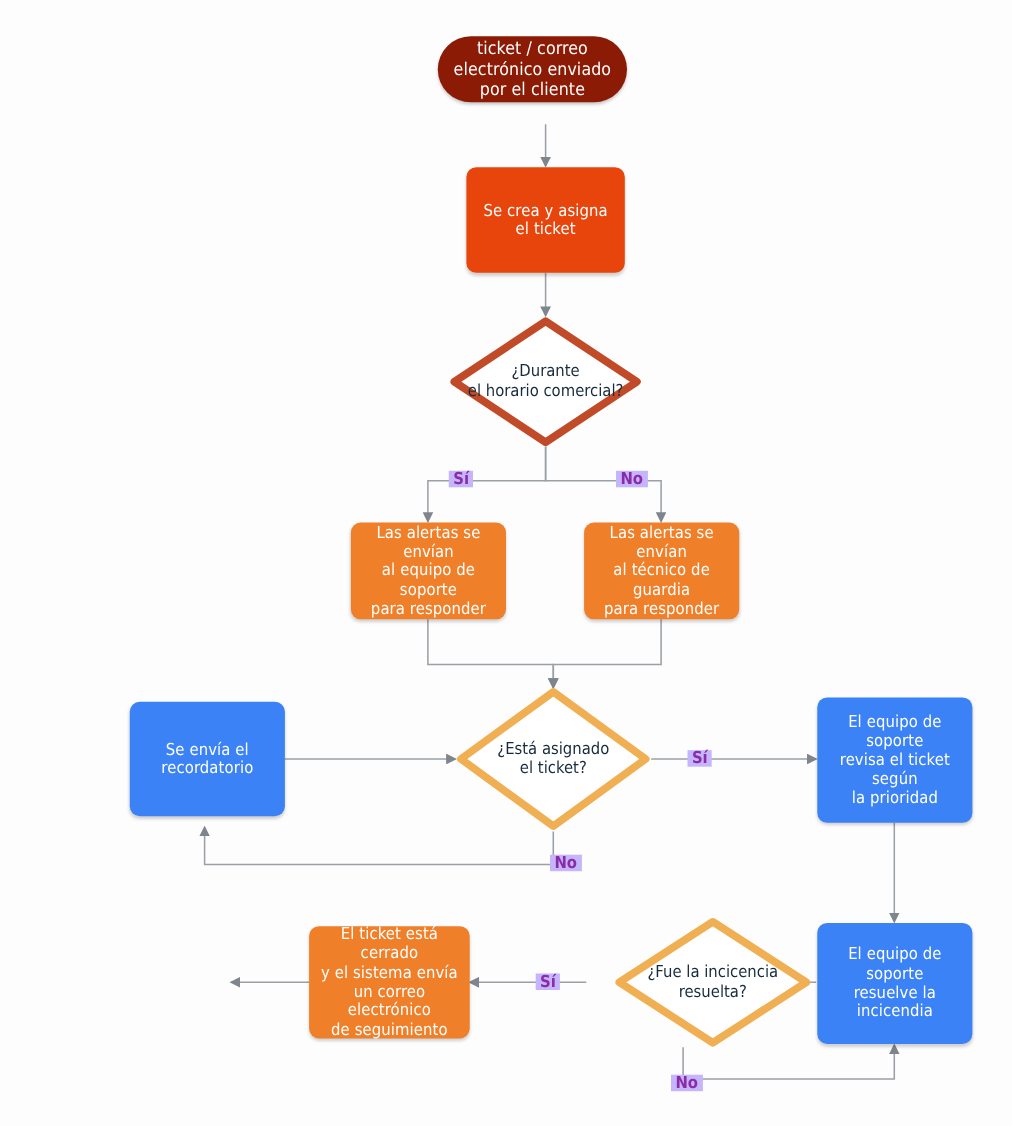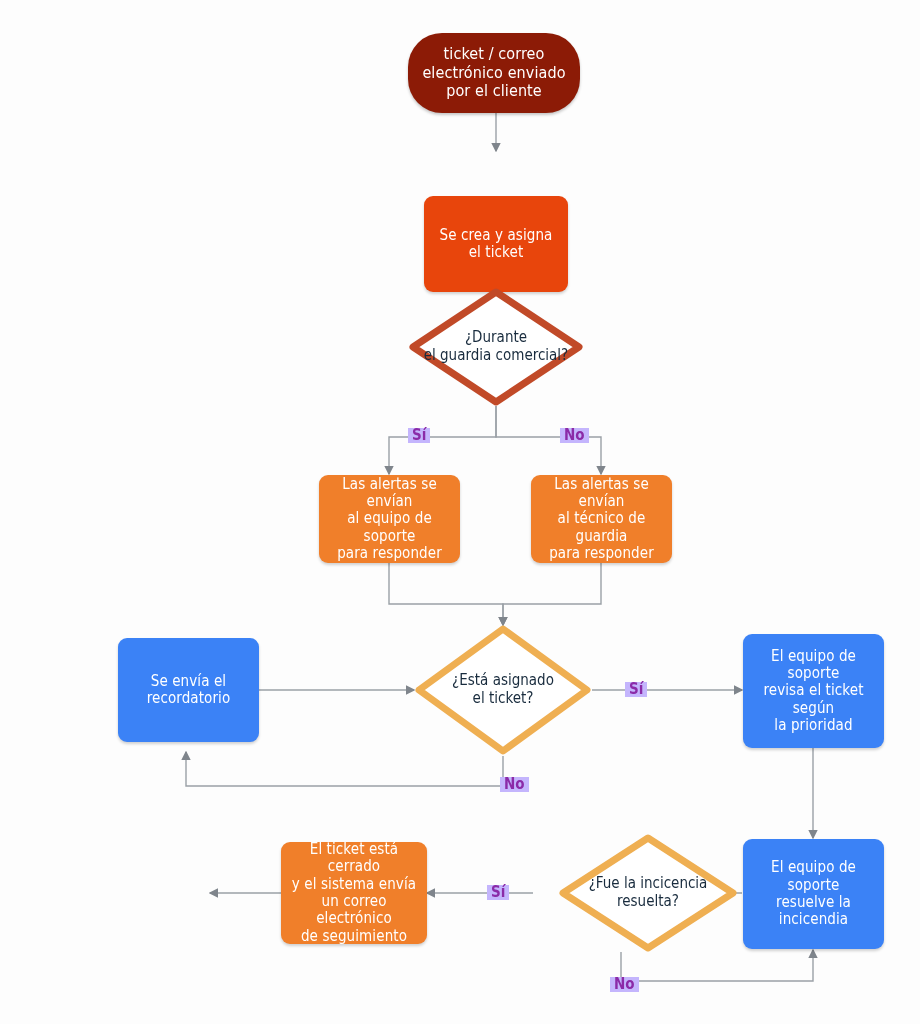--- a/index.html
+++ b/index.html
@@ -49,21 +49,21 @@
     box-shadow: 0 2px 3px rgba(0,0,0,.22);
   }
 
   
   .proc {
     color: #ffffff;
     border-radius: 9px;
     font-size: 15px;
     box-shadow: 0 2px 3px rgba(0,0,0,.18);
   }
-  .proc-red    { background: #e8450c; margin-top: 44px; }
+  .proc-red    { background: #e8450c; }
   .proc-orange { background: #f07f2a; }
   .proc-amber  { background: #3b82f6; }
 
   
   .decision {
     position: absolute;
     display: flex;
     align-items: center;
     justify-content: center;
   }
@@ -132,37 +132,37 @@
       <path d="M 742 893 L 709 893"></path>
 
       <path d="M 533 893 L 427 893"></path>
 
       <path d="M 621 952 L 621 981 L 813 981 L 813 950"></path>
 
       <path d="M 281 893 L 210 893"></path>
     </g>
   </svg>
 
-  <div class="node terminal" style="left:408px; top:33px; width:172px; height:80px;align-items:center;">
+  <div class="node terminal" style="left:398px; top:33px; width:172px; height:60px;align-items:center;">
     <span class="txt">ticket / correo
 electrónico enviado
 por el cliente</span>
   </div>
 
   <div class="node proc proc-red" style="left:424px; top:152px; width:144px; height:96px;">
     <span class="txt">Se crea y asigna
 el ticket</span>
   </div>
 
   <div class="decision" style="left:408px; top:287px; width:176px; height:120px;">
     <svg class="dshape" viewBox="0 0 176 120" preserveAspectRatio="none">
       <polygon points="88,5 171,60 88,115 5,60" fill="#ffffff" stroke="#c14a28" stroke-width="7" stroke-linejoin="round"></polygon>
     </svg>
     <span class="dlabel">¿Durante
-el guardia comercial?</span>
+el horario comercial?</span>
   </div>
 
   <div class="edge-label" style="left:408px; top:428px;">Sí</div>
   <div class="edge-label" style="left:560px; top:428px;">No</div>
 
   <div class="node proc proc-orange" style="left:319px; top:475px; width:141px; height:88px;">
     <span class="txt">Las alertas se envían
 al equipo de soporte
 para responder</span>
   </div>

